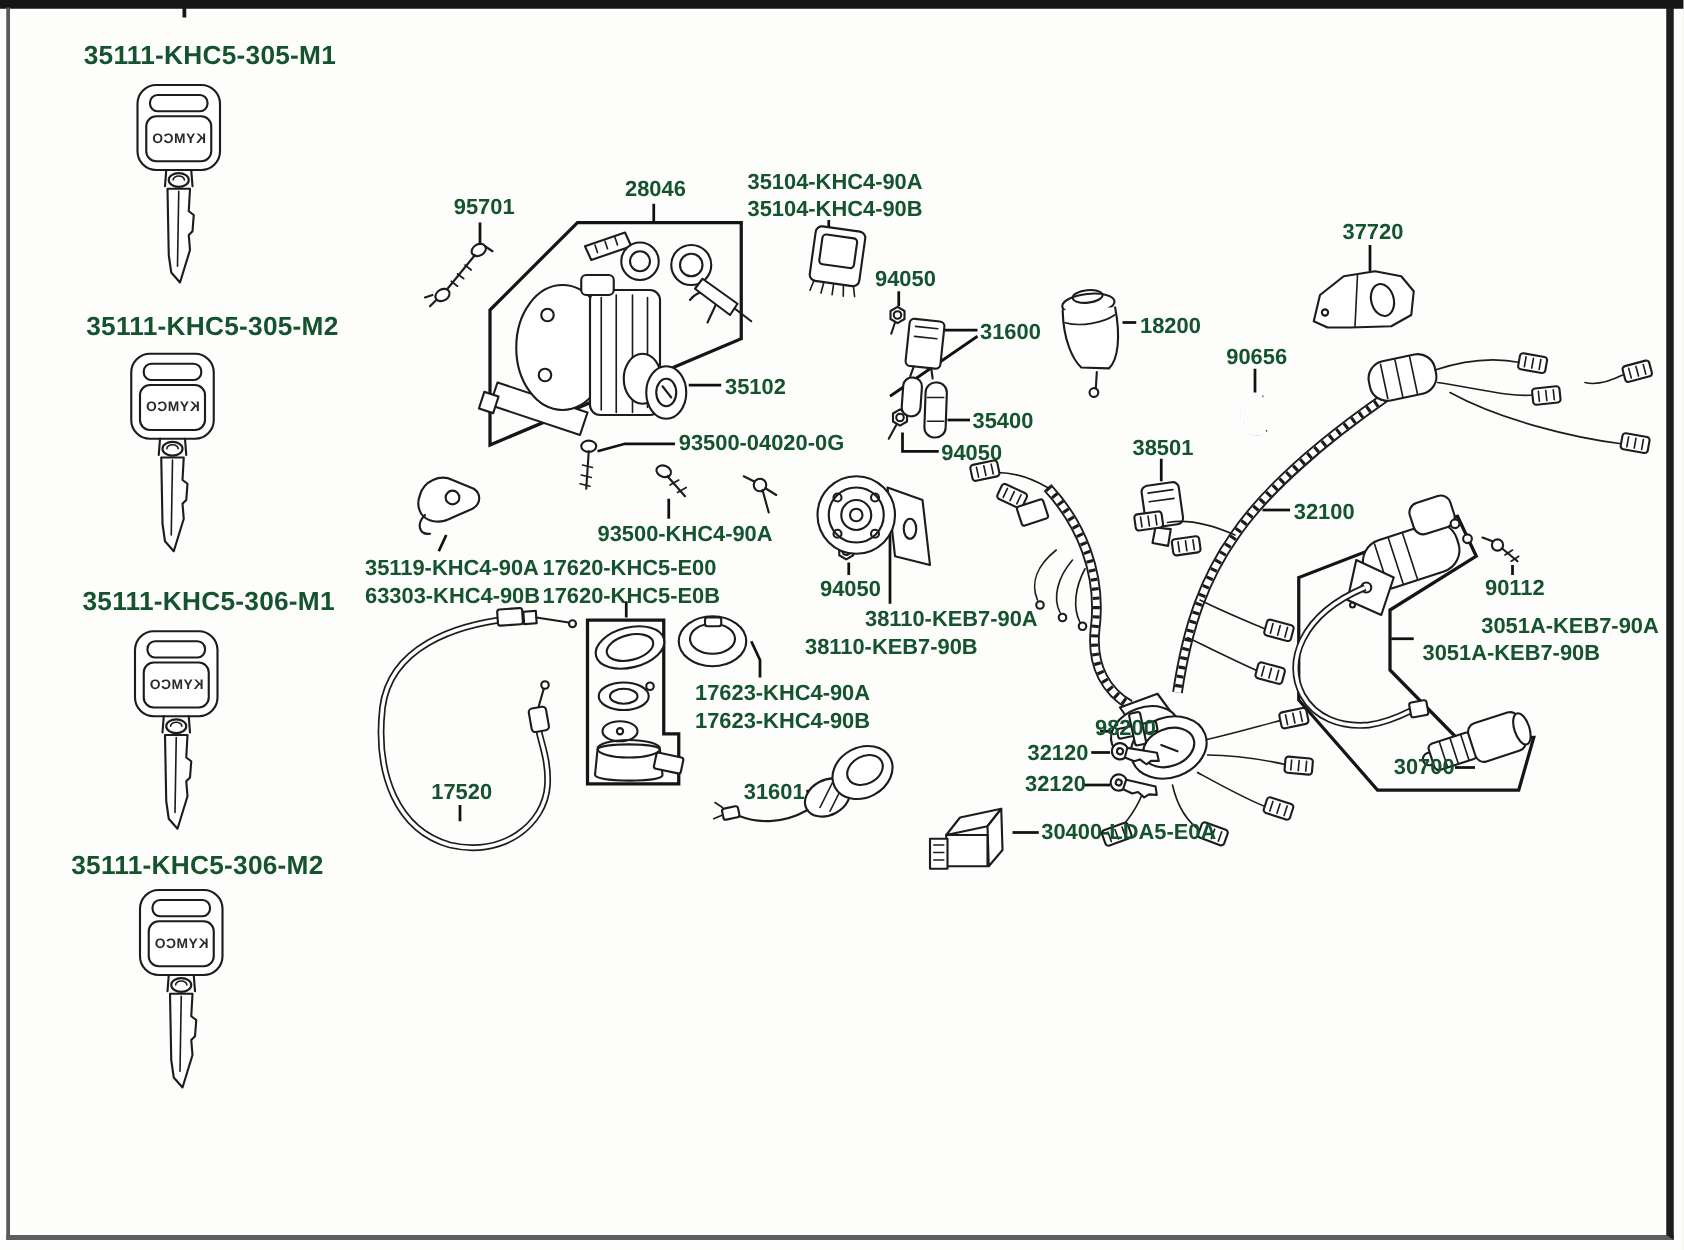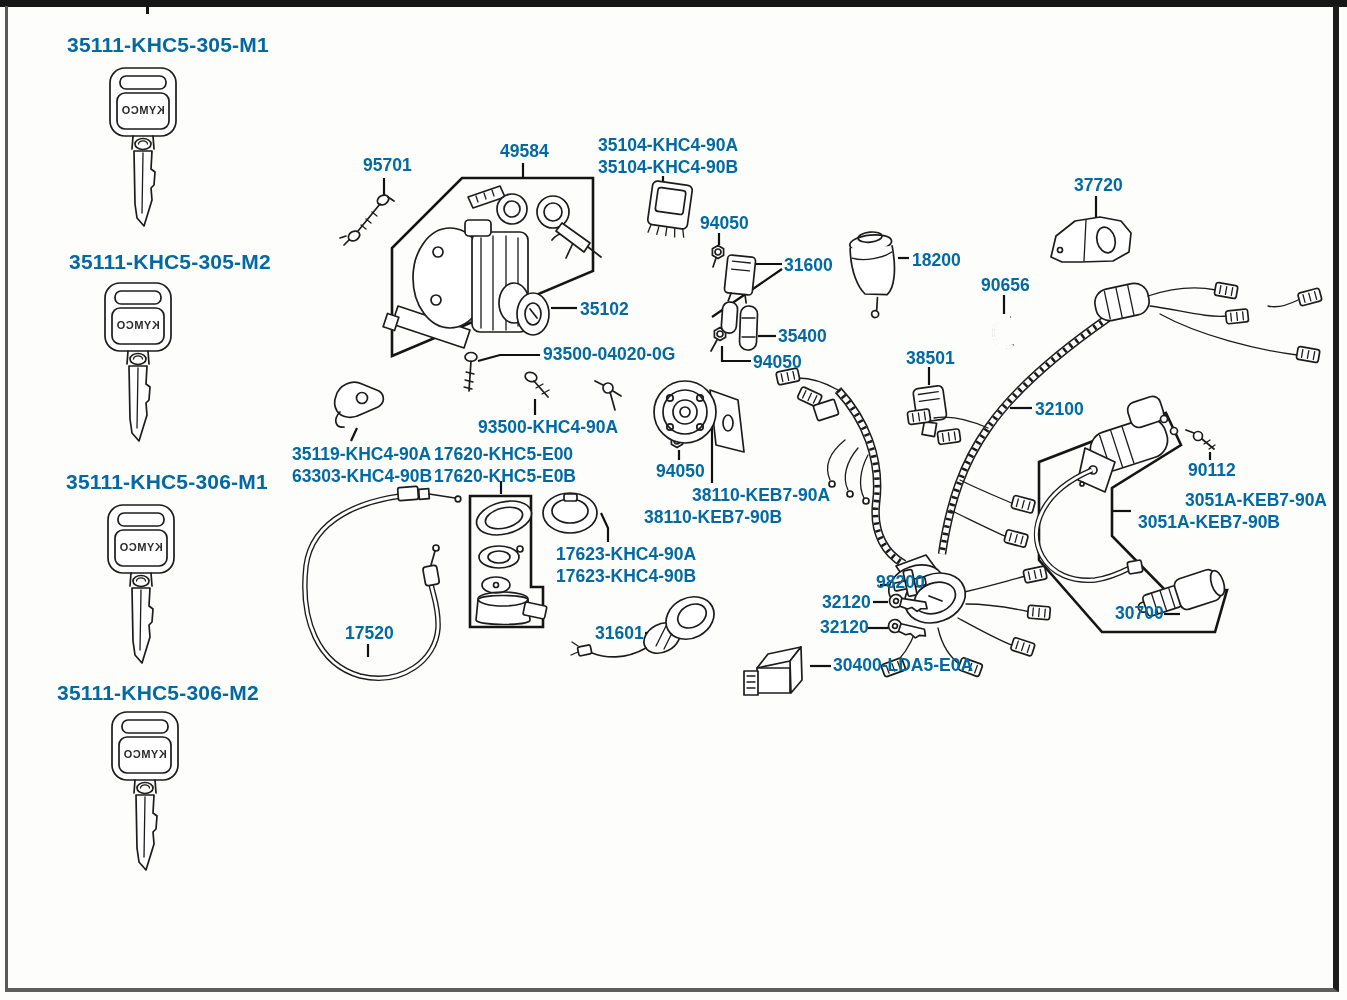--- a/index.html
+++ b/index.html
@@ -3,21 +3,21 @@
 <meta charset="utf-8">
 <style>
   html,body{margin:0;padding:0;background:#e8e8e8}
   .stage{position:relative;width:1347px;height:1000px;background:#fdfdfc;overflow:hidden;
          font-family:"Liberation Sans",sans-serif;}
   .topbar{position:absolute;left:0;top:0;width:1347px;height:7px;background:#161616}
   .tick{position:absolute;left:146px;top:0;width:3px;height:14px;background:#161616}
   .frame{position:absolute;left:5px;top:6px;width:1334px;height:986px;box-sizing:border-box;
          border-right:6px solid #1d1d1d;border-bottom:4px solid #5e5e5e;border-left:3px solid #595959;
          pointer-events:none}
-  .part-label{position:absolute;font-weight:700;font-size:17.5px;line-height:1.1;color:#0369a1;
+  .part-label{position:absolute;font-weight:700;font-size:17.5px;line-height:1.1;color:#14532d;
               white-space:nowrap}
   .part-label.lg{font-size:21px;letter-spacing:.2px}
   svg.art{position:absolute;left:0;top:0}
   .s{stroke:#1c1c1c;fill:none;stroke-width:1.7;stroke-linecap:round;stroke-linejoin:round}
   .sw{fill:#ffffff}
   .thin{stroke-width:1.3}
   .box{stroke:#151515;fill:none;stroke-width:2.6;stroke-linejoin:miter}
   .co{stroke:#111;fill:none;stroke-width:2.2;stroke-linecap:butt}
   .tubeA{stroke:#1c1c1c;fill:none;stroke-width:8.5}
   .tubeB{stroke:#ffffff;fill:none;stroke-width:5.5}
@@ -413,21 +413,21 @@
 <div class="topbar"></div>
 <div class="tick"></div>
 <div class="frame"></div>
 
 <div id="labels">
       <div class="part-label lg" style="left: 67px; top: 33px;">35111-KHC5-305-M1</div>
       <div class="part-label lg" style="left: 69px; top: 250px;">35111-KHC5-305-M2</div>
       <div class="part-label lg" style="left: 66px; top: 470px;">35111-KHC5-306-M1</div>
       <div class="part-label lg" style="left: 57px; top: 681px;">35111-KHC5-306-M2</div>
       <div class="part-label" style="left: 363px; top: 156px;">95701</div>
-      <div class="part-label" style="left: 500px; top: 142px;">49584</div>
+      <div class="part-label" style="left: 500px; top: 142px;">28046</div>
       <div class="part-label" style="left: 598px; top: 136px;">35104-KHC4-90A</div>
       <div class="part-label" style="left: 598px; top: 158px;">35104-KHC4-90B</div>
       <div class="part-label" style="left: 700px; top: 214px;">94050</div>
       <div class="part-label" style="left: 784px; top: 256px;">31600</div>
       <div class="part-label" style="left: 912px; top: 251px;">18200</div>
       <div class="part-label" style="left: 1074px; top: 176px;">37720</div>
       <div class="part-label" style="left: 981px; top: 276px;">90656</div>
       <div class="part-label" style="left: 778px; top: 327px;">35400</div>
       <div class="part-label" style="left: 753px; top: 353px;">94050</div>
       <div class="part-label" style="left: 543px; top: 345px;">93500-04020-0G</div>

